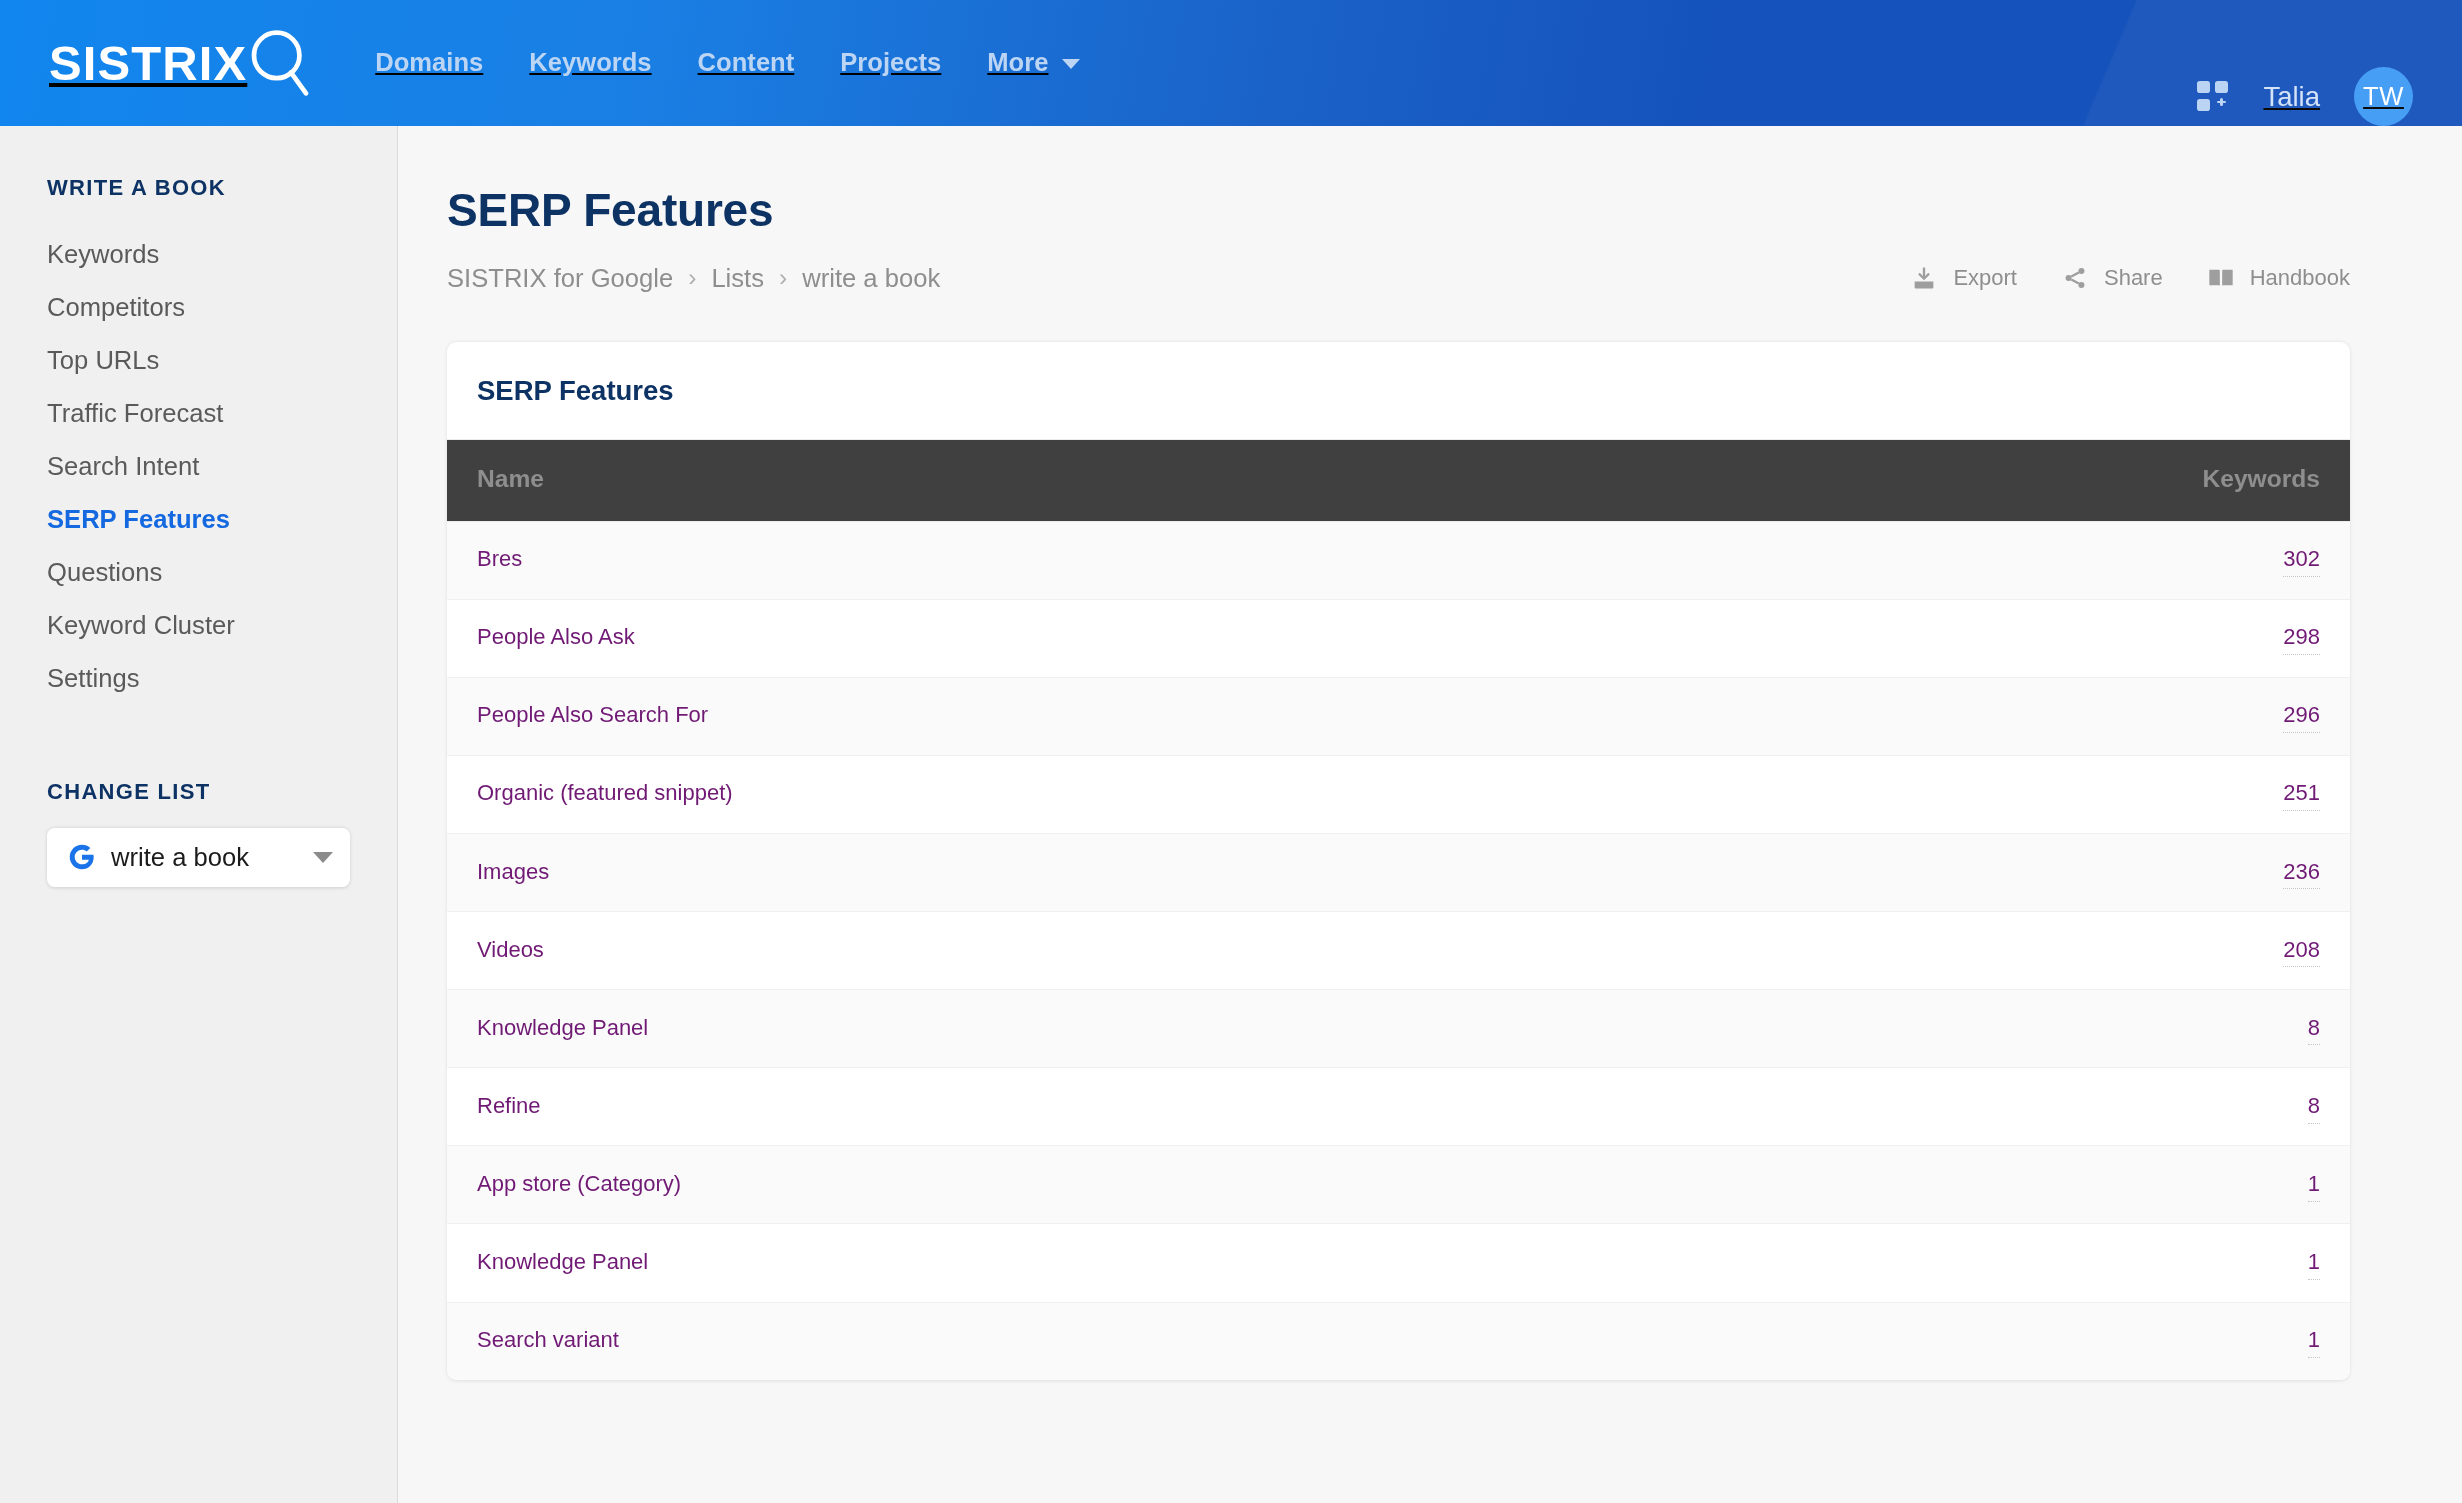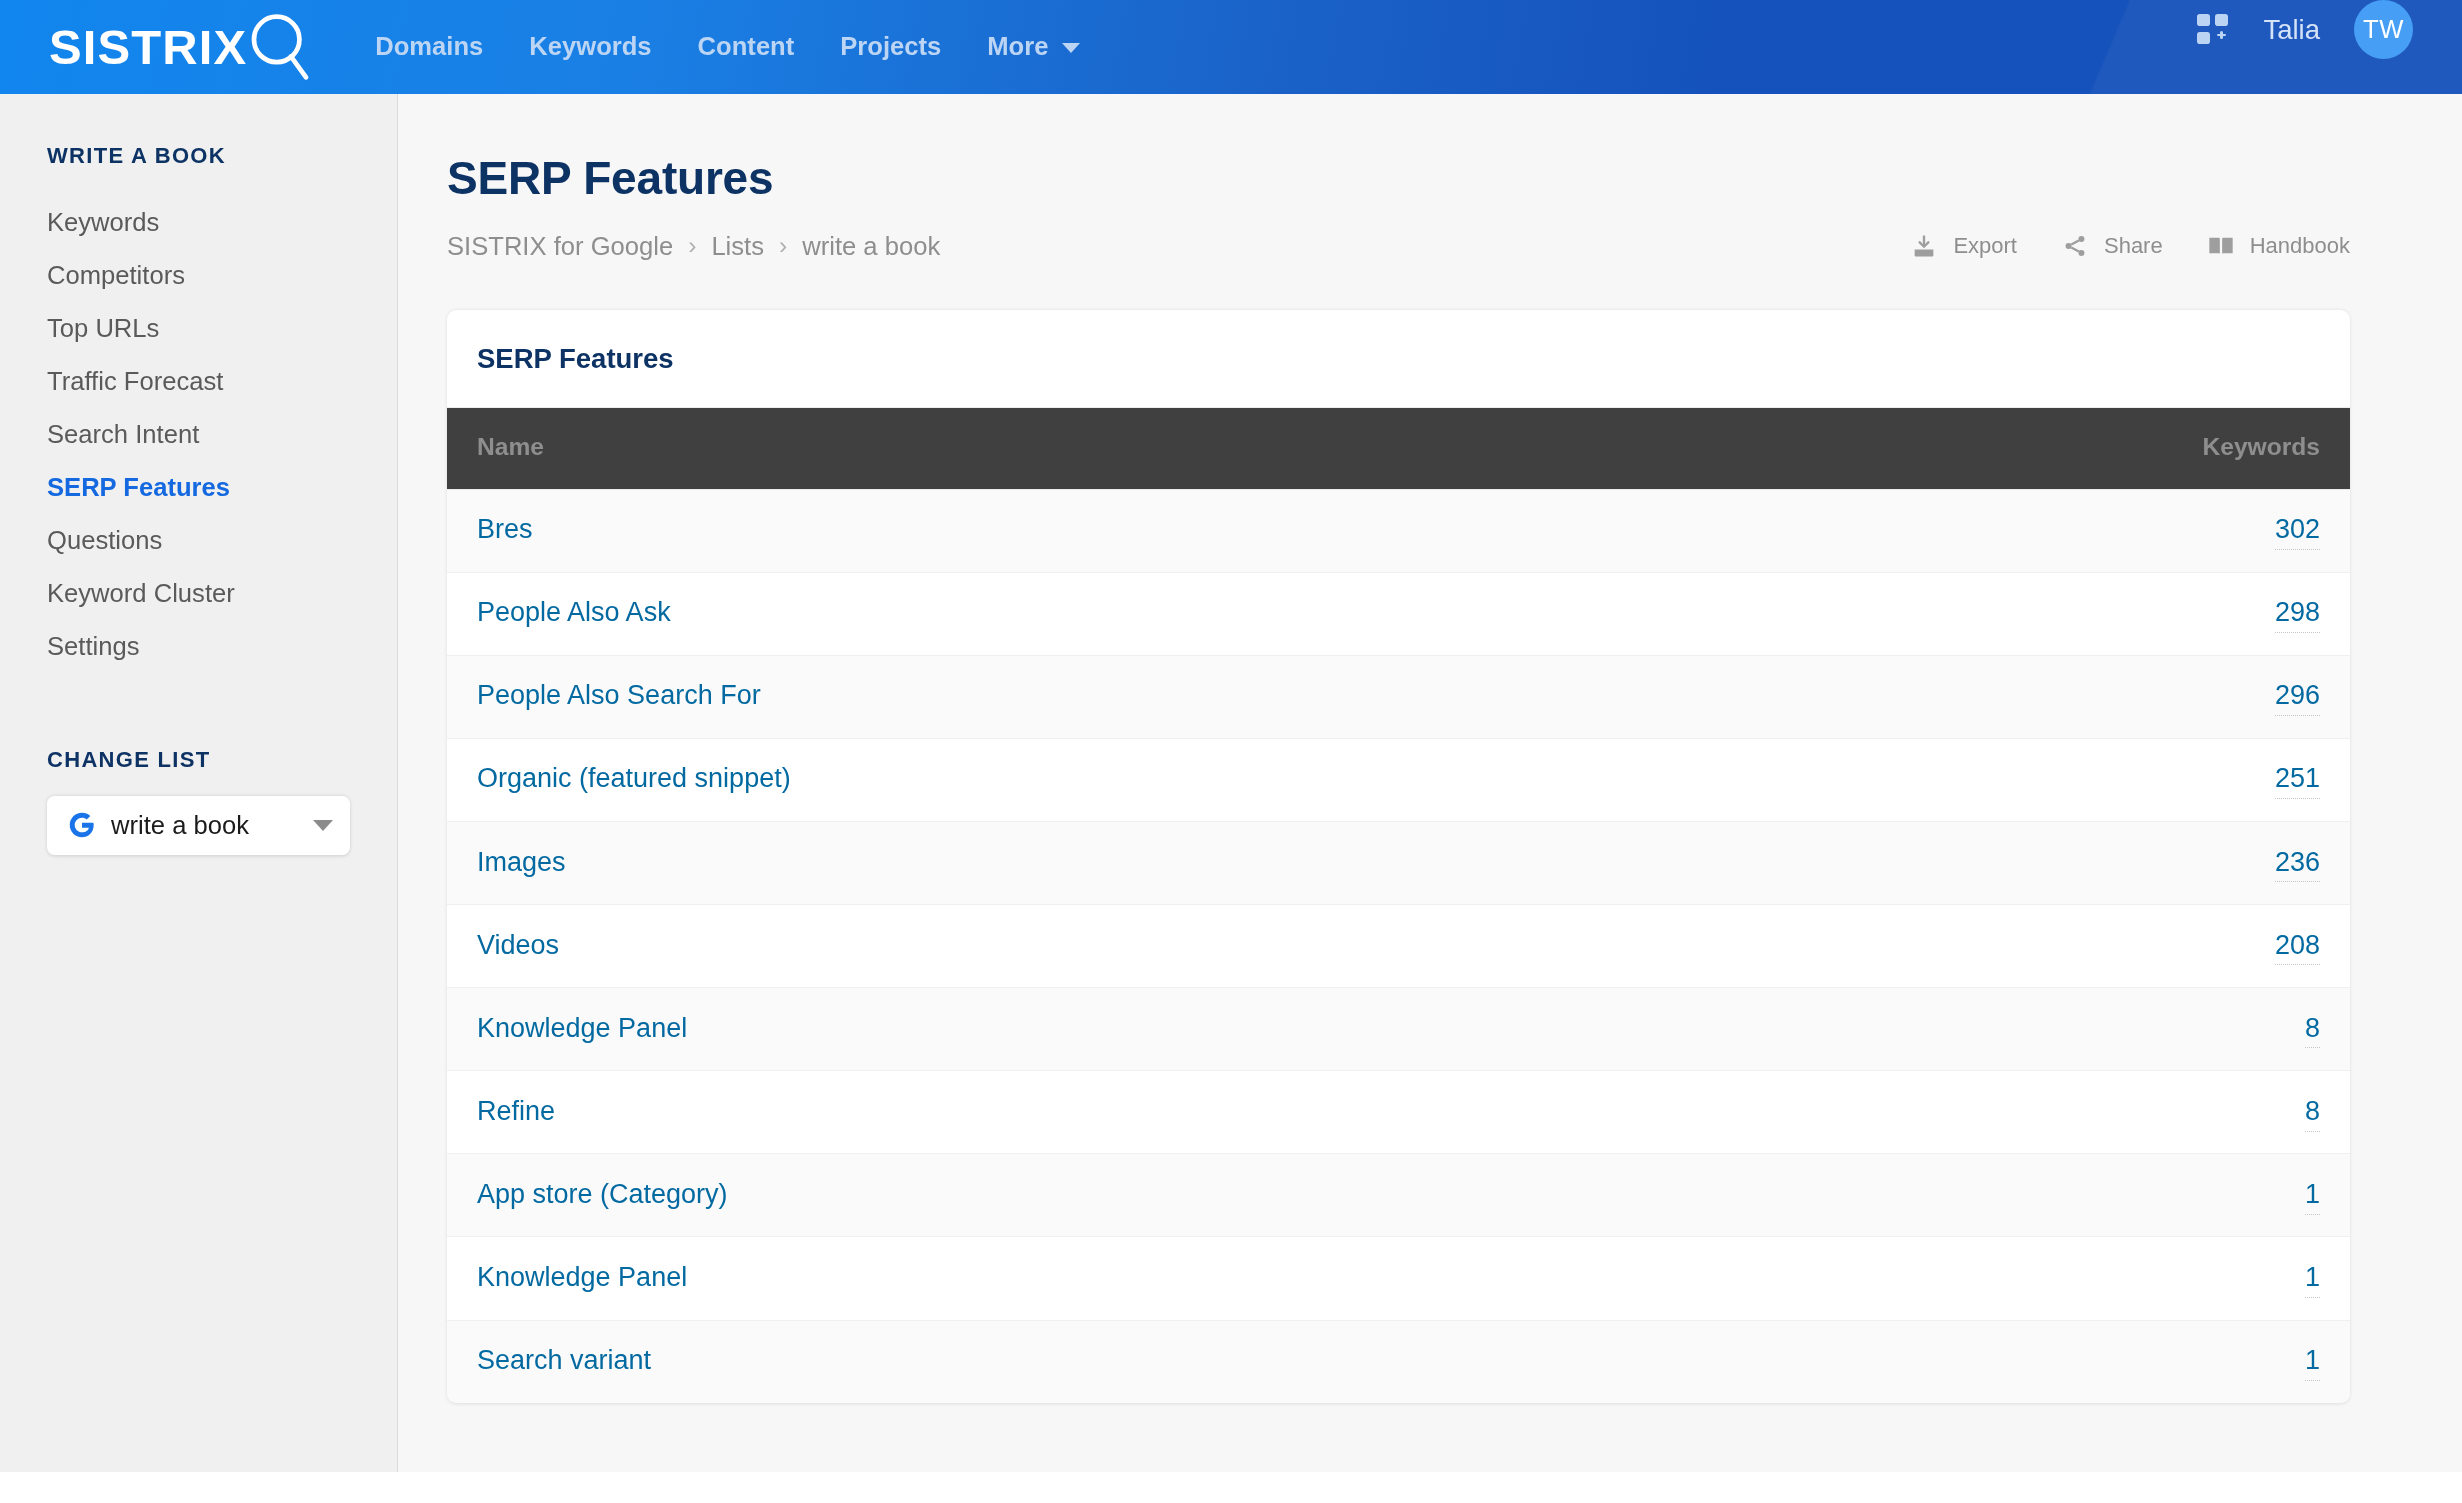--- a/index.html
+++ b/index.html
@@ -7,25 +7,26 @@
     width: 2462px; height: 1504px;
     background: #ffffff;
     font-family: "Liberation Sans", sans-serif;
     -webkit-font-smoothing: antialiased;
     overflow: hidden;
   }
 
   
   .topbar {
     position: relative;
-    height: 94px;
+    height: 126px;
     background: linear-gradient(100deg, #1186ee 0%, #1a7fe4 26%, #1a62c8 52%, #1552bb 70%, #1552bb 100%);
     display: flex;
-    align-items: flex-start;
+    align-items: flex-end;
     overflow: hidden;
+    text-decoration: underline;
   }
   .topbar::after{
     content:"";
     position:absolute; top:0; right:0; width:701px; height:100%;
     background: linear-gradient(113deg, rgba(255,255,255,0.00) 0%, rgba(255,255,255,0.00) 49.6%, rgba(255,255,255,0.045) 50%, rgba(255,255,255,0.045) 100%);
     pointer-events:none;
   }
   .logo-wrap {
     display: flex; align-items: center;
     margin-left: 49px; margin-right: 40px;
@@ -167,21 +168,21 @@
   }
   table { width: 100%; border-collapse: collapse; }
   thead th {
     color: #8e8e8e; font-size: 24.6px; font-weight: 700;
     text-align: left; padding: 25.6px 30px 27.5px 30px;
     border-bottom: 0.9px solid #ececec;
     background:#404040;
   }
   thead th.num { text-align: right; }
   tbody td {
-    font-size: 27px; color: #0369a1;
+    font-size: 22px; color: #701a75;
     padding: 24.6px 30px 26.5px 30px;
     border-bottom: 0.9px solid #f0f0f0;
   }
   tbody tr:nth-child(odd) td { background: #fafafa; }
   tbody tr:nth-child(even) td { background: #ffffff; }
   tbody tr:last-child td { border-bottom: none; }
   td.num { text-align: right; }
   td.num span {
     border-bottom: 1.9px dotted #c6c6c6;
     padding-bottom: 4.7px;

